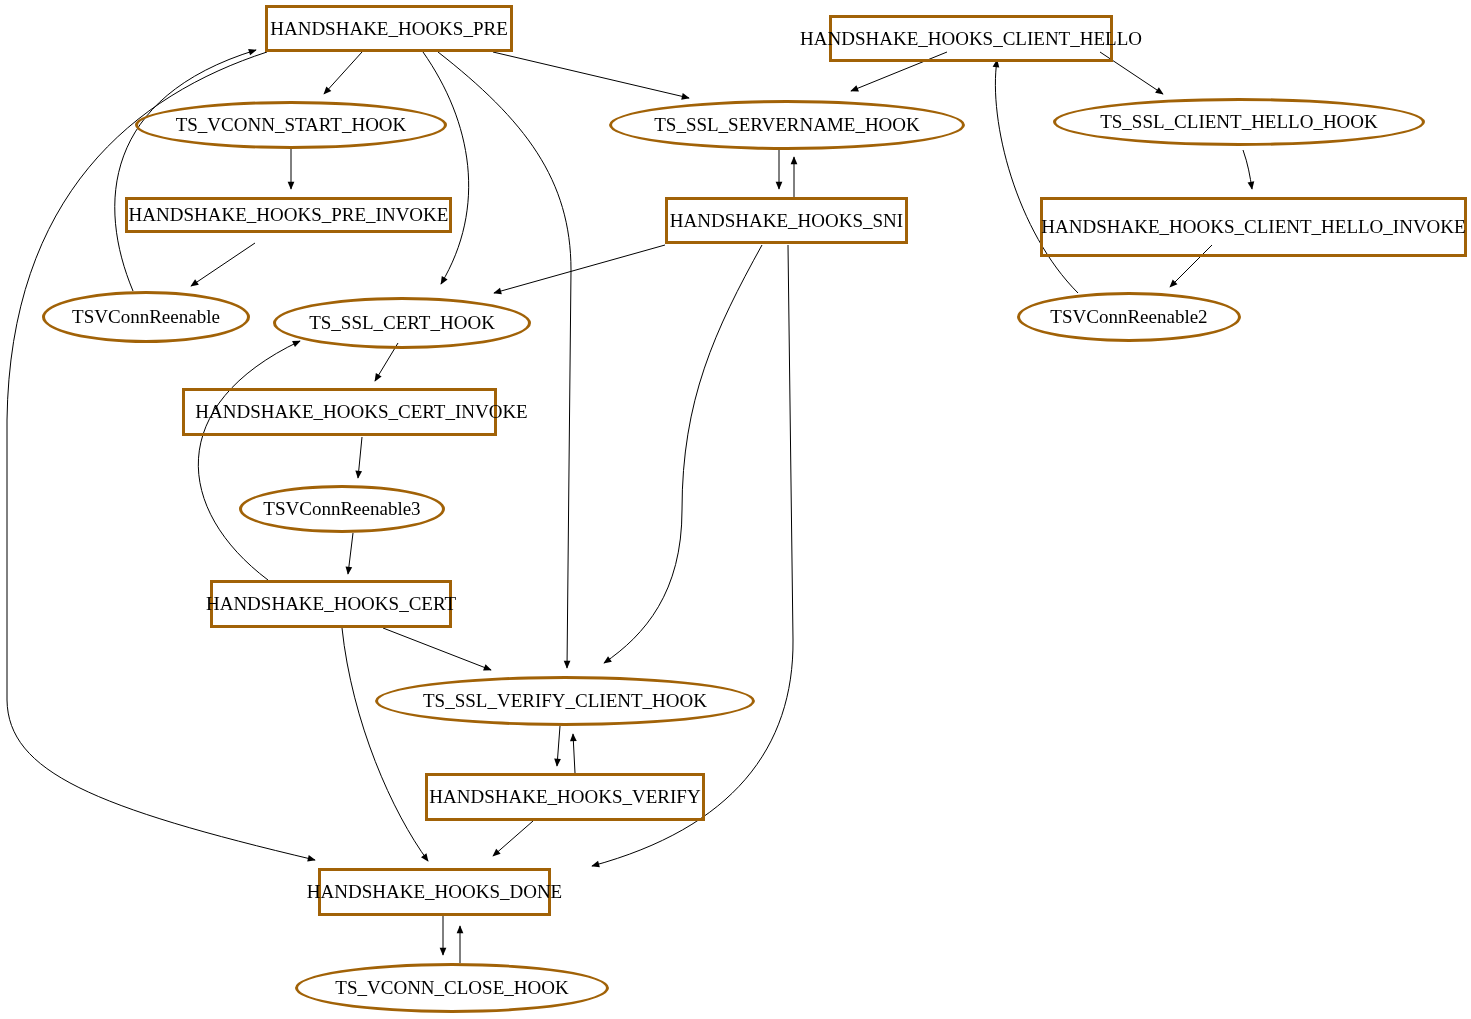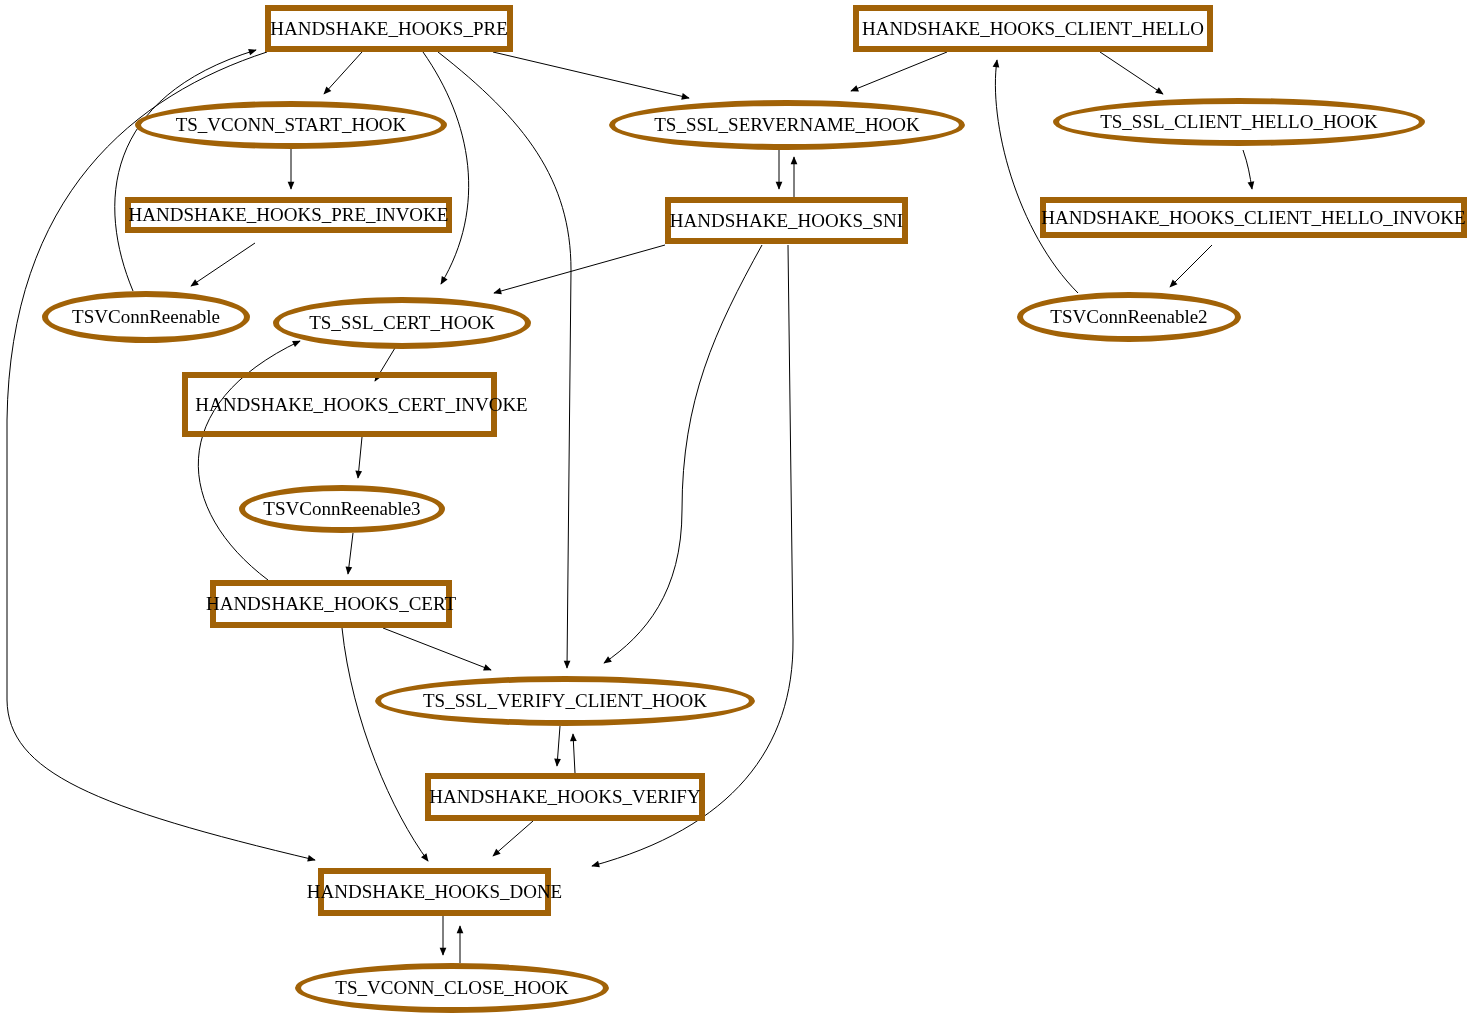--- a/index.html
+++ b/index.html
@@ -8,21 +8,21 @@
     width:1471px;height:1019px;
     background:#ffffff;
     font-family:"Liberation Serif","DejaVu Serif",serif;
     overflow:hidden;
   }
   #edges{position:absolute;left:0;top:0;width:1471px;height:1019px;}
   .node{
     position:absolute;
     display:flex;align-items:center;justify-content:center;
     box-sizing:border-box;
-    border:6px solid #a16207;
+    border:3px solid #a16207;
     color:#000;
     font-size:19px;
     white-space:nowrap;
     background:transparent;
     text-align:center;
   }
   .node.ellipse{border-radius:50%;}
   .node.box{border-radius:0;}
   .edge{stroke:#000;stroke-width:1;fill:none;}
 </style>
@@ -63,31 +63,31 @@
         <path d="M342,628 C352,722 392,812 428,861" class="edge" marker-end="url(#arrow)"></path>
         <path d="M560,726 L557,766" class="edge" marker-end="url(#arrow)"></path>
         <path d="M575,773 L573,734" class="edge" marker-end="url(#arrow)"></path>
         <path d="M533,821 L493,856" class="edge" marker-end="url(#arrow)"></path>
         <path d="M443,916 L443,955" class="edge" marker-end="url(#arrow)"></path>
         <path d="M460,963 L460,926" class="edge" marker-end="url(#arrow)"></path>
       </g>
   </svg>
   <div id="node-layer">
       <div class="node box" style="left: 265px; top: 5px; width: 248px; height: 47px;">HANDSHAKE_HOOKS_PRE</div>
-      <div class="node box" style="left: 829px; top: 5px; width: 360px; height: 47px; margin-left: 24px;">HANDSHAKE_HOOKS_CLIENT_HELLO</div>
+      <div class="node box" style="left: 829px; top: 15px; width: 284px; height: 47px;">HANDSHAKE_HOOKS_CLIENT_HELLO</div>
       <div class="node ellipse" style="left: 135px; top: 101px; width: 312px; height: 48px;">TS_VCONN_START_HOOK</div>
       <div class="node ellipse" style="left: 609px; top: 100px; width: 356px; height: 50px;">TS_SSL_SERVERNAME_HOOK</div>
       <div class="node ellipse" style="left: 1053px; top: 98px; width: 372px; height: 48px;">TS_SSL_CLIENT_HELLO_HOOK</div>
       <div class="node box" style="left: 125px; top: 197px; width: 327px; height: 36px;">HANDSHAKE_HOOKS_PRE_INVOKE</div>
       <div class="node box" style="left: 665px; top: 197px; width: 243px; height: 47px; text-align: center;">HANDSHAKE_HOOKS_SNI</div>
-      <div class="node box" style="left: 1040px; top: 197px; width: 427px; height: 41px;">HANDSHAKE_HOOKS_CLIENT_HELLO_INVOKE</div>
+      <div class="node box" style="left: 1040px; top: 197px; width: 427px; height: 60px;">HANDSHAKE_HOOKS_CLIENT_HELLO_INVOKE</div>
       <div class="node ellipse" style="left: 42px; top: 291px; width: 208px; height: 52px;">TSVConnReenable</div>
       <div class="node ellipse" style="left: 273px; top: 297px; width: 258px; height: 52px;">TS_SSL_CERT_HOOK</div>
       <div class="node ellipse" style="left: 1017px; top: 292px; width: 224px; height: 50px;">TSVConnReenable2</div>
-      <div class="node box" style="left: 182px; top: 372px; width: 315px; height: 65px; padding-left: 44px;">HANDSHAKE_HOOKS_CERT_INVOKE</div>
+      <div class="node box" style="left: 182px; top: 388px; width: 315px; height: 48px; padding-left: 44px;">HANDSHAKE_HOOKS_CERT_INVOKE</div>
       <div class="node ellipse" style="left: 239px; top: 485px; width: 206px; height: 48px;">TSVConnReenable3</div>
       <div class="node box" style="left: 210px; top: 580px; width: 242px; height: 48px;">HANDSHAKE_HOOKS_CERT</div>
       <div class="node ellipse" style="left: 375px; top: 676px; width: 380px; height: 50px;">TS_SSL_VERIFY_CLIENT_HOOK</div>
       <div class="node box" style="left: 425px; top: 773px; width: 280px; height: 48px; text-align: right;">HANDSHAKE_HOOKS_VERIFY</div>
       <div class="node box" style="left: 318px; top: 868px; width: 233px; height: 48px;">HANDSHAKE_HOOKS_DONE</div>
       <div class="node ellipse" style="left: 295px; top: 963px; width: 314px; height: 50px;">TS_VCONN_CLOSE_HOOK</div>
     </div>
 </div>
 
 </body></html>

